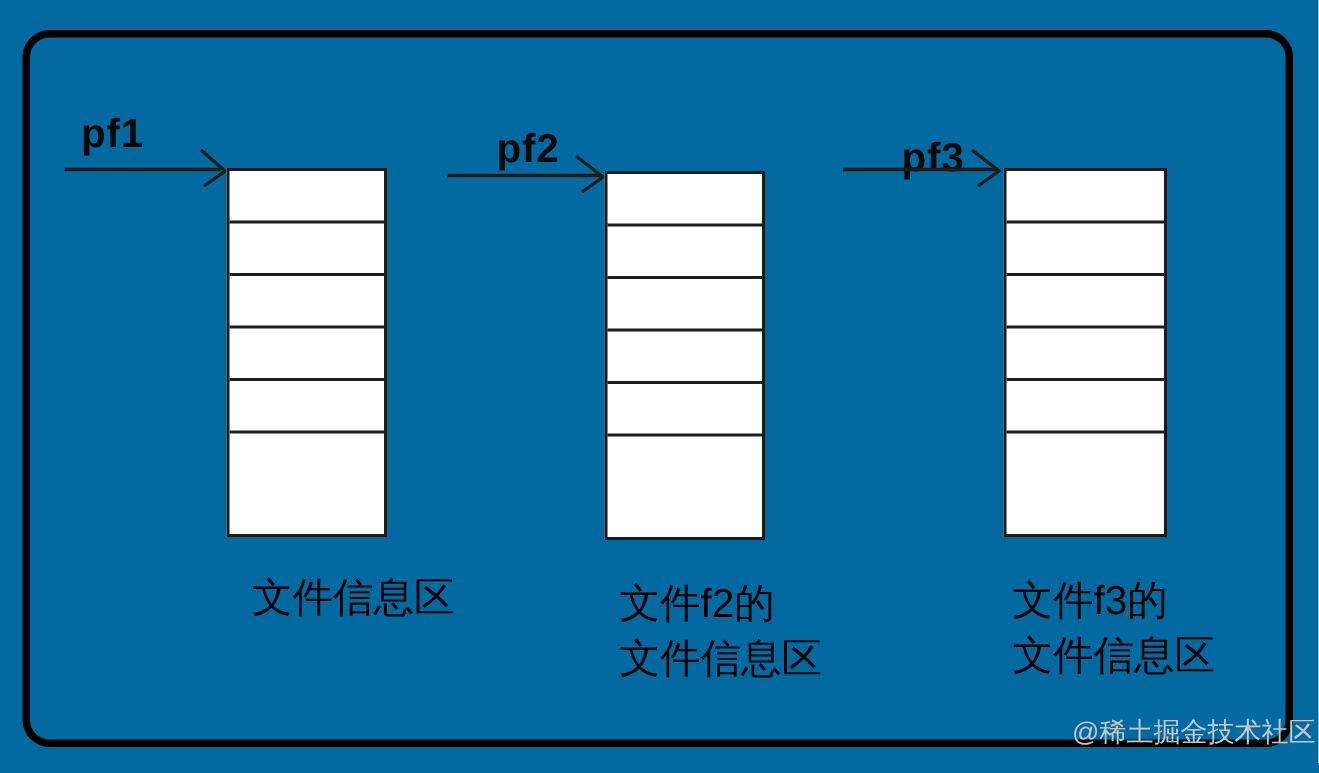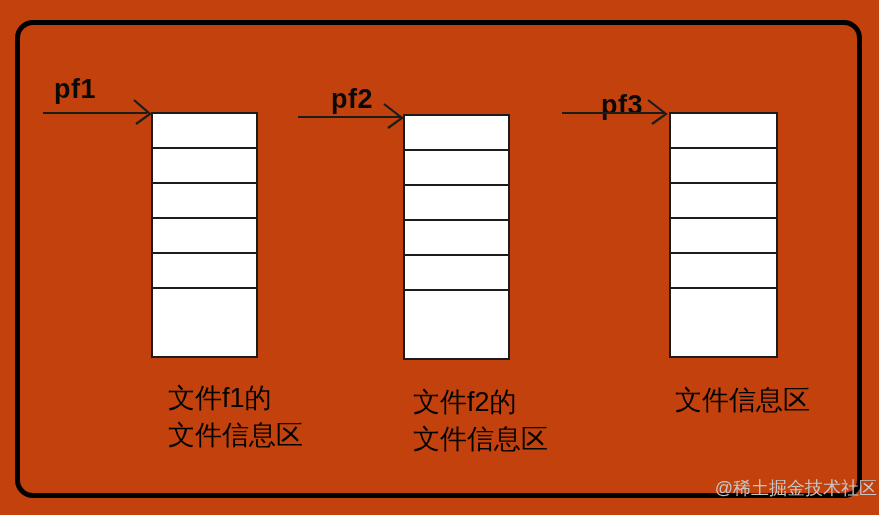--- a/index.html
+++ b/index.html
@@ -5,21 +5,21 @@
   html, body {
     margin: 0;
     padding: 0;
     background: #ffffff;
     font-family: "Liberation Sans", "DejaVu Sans", sans-serif;
   }
   .canvas {
     position: relative;
     width: 879px;
     height: 515px;
-    background: #c2410c;
+    background: #0369a1;
     overflow: hidden;
   }
   .frame {
     position: absolute;
     left: 15px;
     top: 20px;
     width: 847px;
     height: 478px;
     border: 5px solid #000000;
     border-radius: 18px;
@@ -127,26 +127,26 @@
   <div class="stack" style="left:669px; top:112px; width:109px;">
     <div class="cell"></div>
     <div class="cell"></div>
     <div class="cell"></div>
     <div class="cell"></div>
     <div class="cell"></div>
     <div class="cell"></div>
   </div>
 
   <div class="caption" style="left:168px; top:380px;">
-    <div>文件f1的</div>
     <div>文件信息区</div>
   </div>
   <div class="caption" style="left:413px; top:384px;">
     <div>文件f2的</div>
     <div>文件信息区</div>
   </div>
   <div class="caption" style="left:675px; top:382px;">
+    <div>文件f3的</div>
     <div>文件信息区</div>
   </div>
 
   <div class="watermark">@稀土掘金技术社区</div>
 
 </div>
 
 </body></html>

